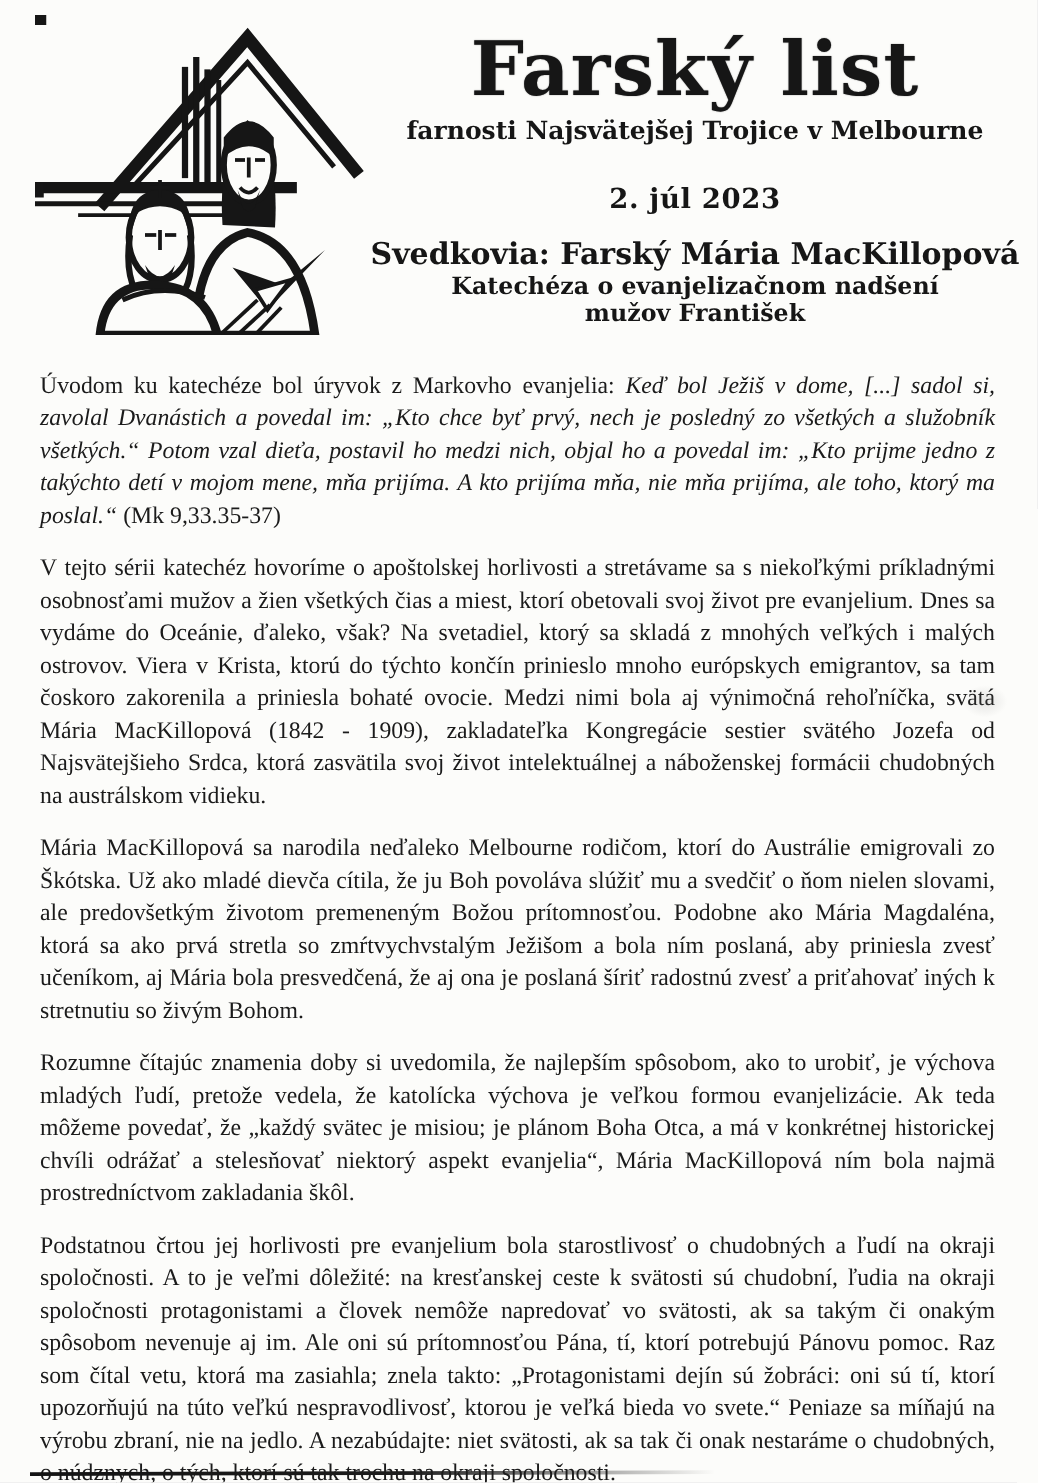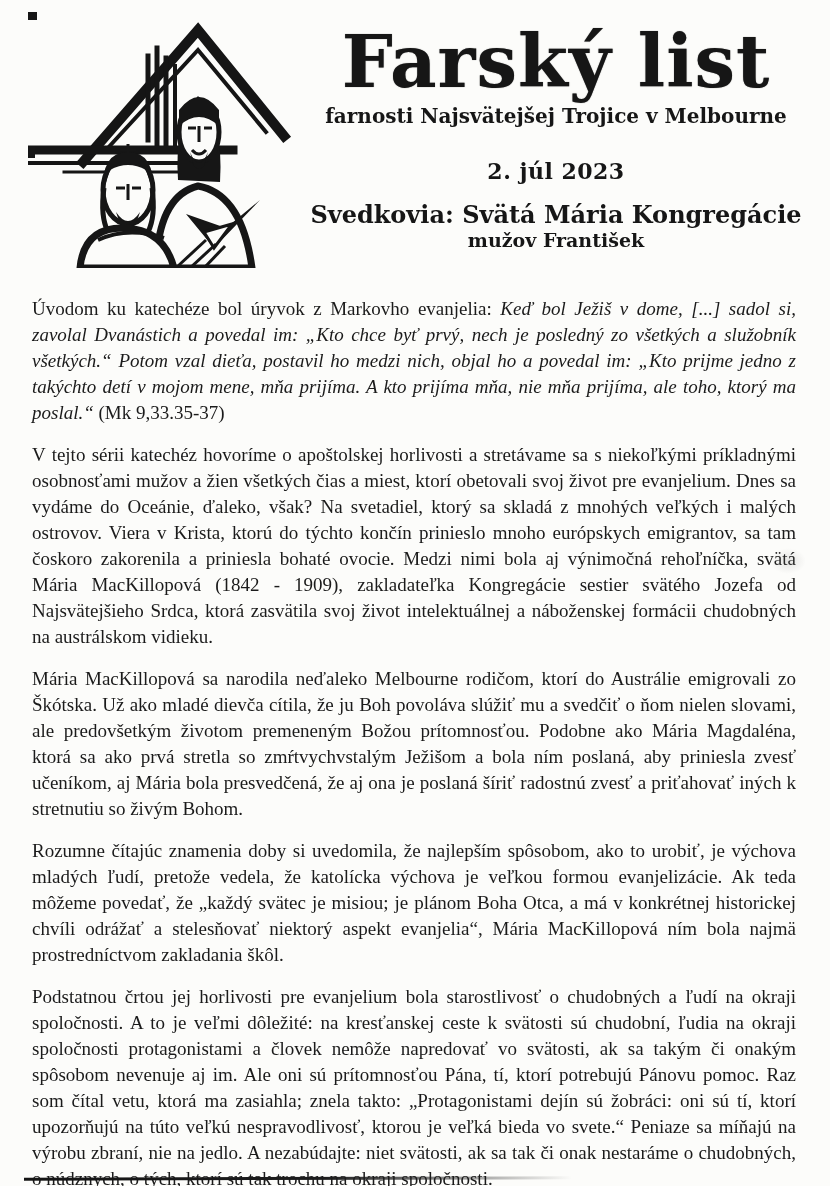--- a/index.html
+++ b/index.html
@@ -16,21 +16,21 @@
   .illustration{
     position:absolute;left:28px;top:0;width:272px;height:268px;
   }
   .header-text{
     position:absolute;left:282px;top:26px;width:548px;
     text-align:center;
     font-family:"DejaVu Serif", serif;
     color:#161616;
   }
   .title{
-    font-size:72px;font-weight:bold;letter-spacing:1px;line-height:1.0;
+    font-size:60px;font-weight:bold;letter-spacing:1px;line-height:1.0;
     text-shadow:0 0 1px rgba(0,0,0,.55);
   }
   .subtitle{
     font-size:20px;font-weight:600;margin-top:6px;
   }
   .date{
     font-size:22px;font-weight:bold;margin-top:30px;letter-spacing:.5px;
   }
   .heading{
     font-size:24px;font-weight:bold;margin-top:16px;
@@ -126,21 +126,22 @@
 
       <rect x="0" y="12" width="9" height="8" fill="#161616"></rect>
       <rect x="0" y="146" width="7" height="12" fill="#161616"></rect>
     </svg>
   </div>
 
   <div class="header-text">
     <div class="title">Farský list</div>
     <div class="subtitle">farnosti Najsvätejšej Trojice v Melbourne</div>
     <div class="date">2. júl 2023</div>
-    <div class="heading">Svedkovia: Svätá Mária Kongregácie</div>
+    <div class="heading">Svedkovia: Farský Mária MacKillopová</div>
+    <div class="subheading">Katechéza o evanjelizačnom nadšení</div>
     <div class="author">mužov František</div>
   </div>
 
   <div class="body-text">
     <p><span>Úvodom ku katechéze bol úryvok z Markovho evanjelia: </span><span class="quote-italic">Keď bol Ježiš v dome, [...] sadol si, zavolal Dvanástich a povedal im: „Kto chce byť prvý, nech je posledný zo všetkých a služobník všetkých.“ Potom vzal dieťa, postavil ho medzi nich, objal ho a povedal im: „Kto prijme jedno z takýchto detí v mojom mene, mňa prijíma. A kto prijíma mňa, nie mňa prijíma, ale toho, ktorý ma poslal.“ </span><span>(Mk 9,33.35-37)</span></p>
     <p>V tejto sérii katechéz hovoríme o apoštolskej horlivosti a stretávame sa s niekoľkými príkladnými osobnosťami mužov a žien všetkých čias a miest, ktorí obetovali svoj život pre evanjelium. Dnes sa vydáme do Oceánie, ďaleko, však? Na svetadiel, ktorý sa skladá z mnohých veľkých i malých ostrovov. Viera v Krista, ktorú do týchto končín prinieslo mnoho európskych emigrantov, sa tam čoskoro zakorenila a priniesla bohaté ovocie. Medzi nimi bola aj výnimočná rehoľníčka, svätá Mária MacKillopová (1842 - 1909), zakladateľka Kongregácie sestier svätého Jozefa od Najsvätejšieho Srdca, ktorá zasvätila svoj život intelektuálnej a náboženskej formácii chudobných na austrálskom vidieku.</p>
     <p>Mária MacKillopová sa narodila neďaleko Melbourne rodičom, ktorí do Austrálie emigrovali zo Škótska. Už ako mladé dievča cítila, že ju Boh povoláva slúžiť mu a svedčiť o ňom nielen slovami, ale predovšetkým životom premeneným Božou prítomnosťou. Podobne ako Mária Magdaléna, ktorá sa ako prvá stretla so zmŕtvychvstalým Ježišom a bola ním poslaná, aby priniesla zvesť učeníkom, aj Mária bola presvedčená, že aj ona je poslaná šíriť radostnú zvesť a priťahovať iných k stretnutiu so živým Bohom.</p>
     <p>Rozumne čítajúc znamenia doby si uvedomila, že najlepším spôsobom, ako to urobiť, je výchova mladých ľudí, pretože vedela, že katolícka výchova je veľkou formou evanjelizácie. Ak teda môžeme povedať, že „každý svätec je misiou; je plánom Boha Otca, a má v konkrétnej historickej chvíli odrážať a stelesňovať niektorý aspekt evanjelia“, Mária MacKillopová ním bola najmä prostredníctvom zakladania škôl.</p>
     <p>Podstatnou črtou jej horlivosti pre evanjelium bola starostlivosť o chudobných a ľudí na okraji spoločnosti. A to je veľmi dôležité: na kresťanskej ceste k svätosti sú chudobní, ľudia na okraji spoločnosti protagonistami a človek nemôže napredovať vo svätosti, ak sa takým či onakým spôsobom nevenuje aj im. Ale oni sú prítomnosťou Pána, tí, ktorí potrebujú Pánovu pomoc. Raz som čítal vetu, ktorá ma zasiahla; znela takto: „Protagonistami dejín sú žobráci: oni sú tí, ktorí upozorňujú na túto veľkú nespravodlivosť, ktorou je veľká bieda vo svete.“ Peniaze sa míňajú na výrobu zbraní, nie na jedlo. A nezabúdajte: niet svätosti, ak sa tak či onak nestaráme o chudobných, o núdznych, o tých, ktorí sú tak trochu na okraji spoločnosti.</p>
     <p class="full-last">Táto starostlivosť o chudobných a o ľudí na okraji viedla Mária k tomu, aby išla tam, kam</p>

